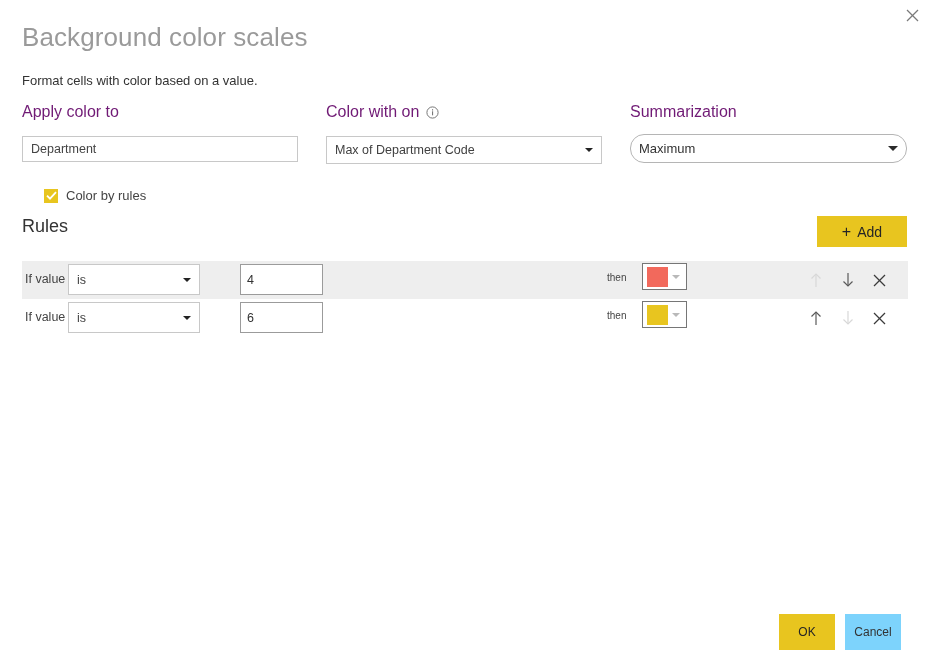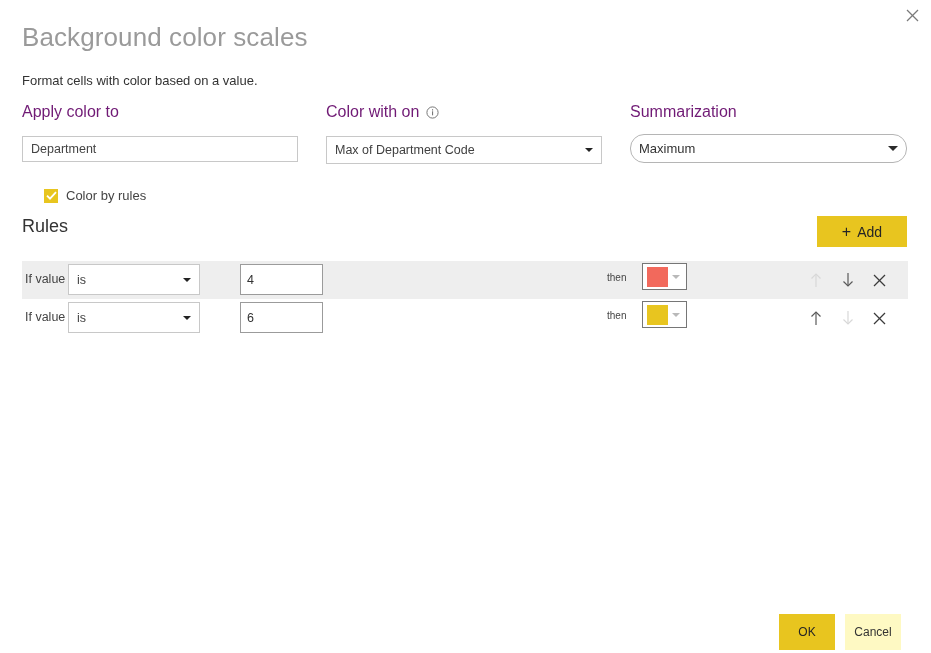--- a/index.html
+++ b/index.html
@@ -293,21 +293,21 @@
     font-size: 12px;
     cursor: pointer;
   }
   .btn-ok {
     left: 779px;
     background: #e8c51f;
     color: #252525;
   }
   .btn-cancel {
     left: 845px;
-    background: #fef9c3;
+    background: #7dd3fc;
     color: #333333;
   }
 </style>
 </head>
 <body>
 
 <div class="close-btn">
   <span>
     <svg width="13" height="13" viewBox="0 0 13 13">
       <line x1="1" y1="1" x2="12" y2="12" stroke="#7a7a7a" stroke-width="1.3"></line>

